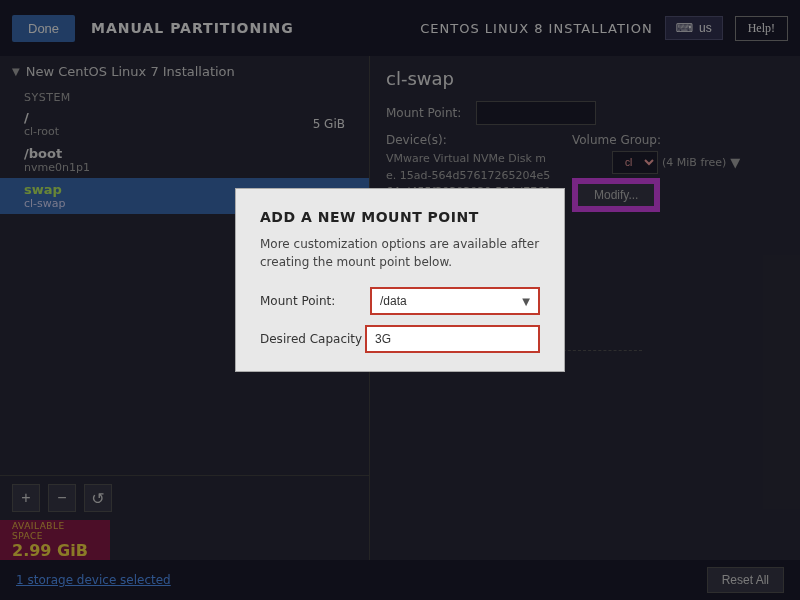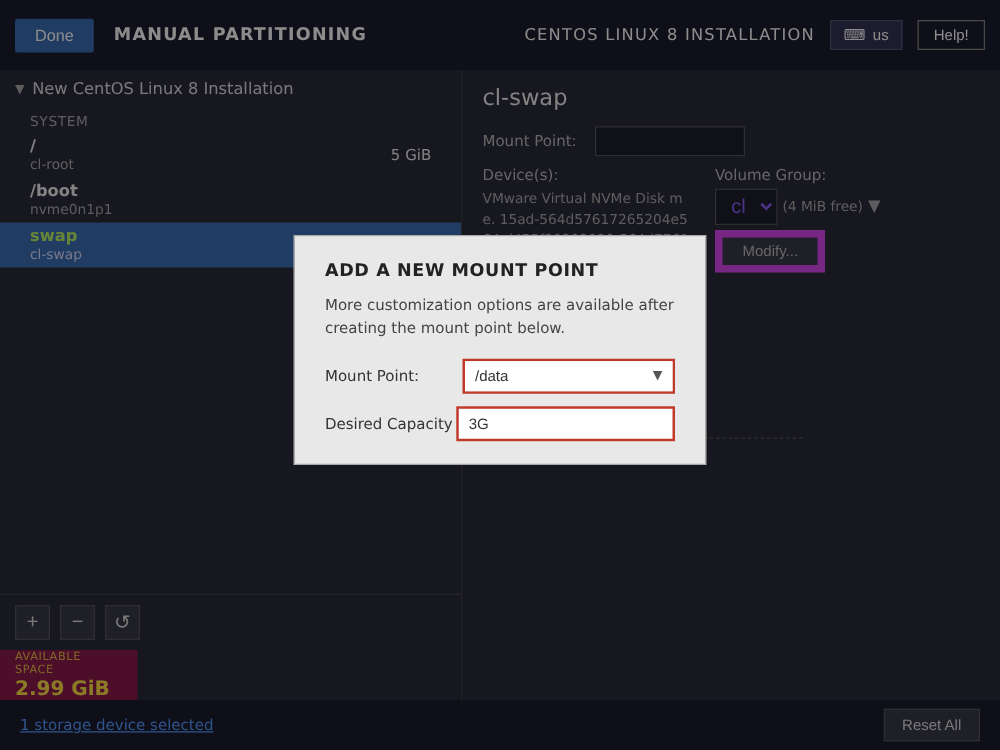--- a/index.html
+++ b/index.html
@@ -63,20 +63,21 @@
       align-items: center;
       gap: 6px;
     }
     .help-btn {
       background: transparent;
       color: white;
       border: 1px solid #888;
       padding: 4px 12px;
       font-size: 12px;
       cursor: pointer;
+      font-family: Liberation Serif, serif;
     }
 
     
     .main-content {
       display: flex;
       height: calc(600px - 56px - 40px);
       background: #2b2b3b;
     }
 
     
@@ -253,24 +254,25 @@
     }
     .vg-row {
       display: flex;
       align-items: center;
       gap: 4px;
       margin-bottom: 4px;
     }
     .vg-select {
       background: #1e1e2e;
       border: 1px solid #555;
-      color: #8b5cf6;
+      color: #fca5a5;
       padding: 4px 8px;
-      font-size: 16px;
+      font-size: 10px;
       flex: 1;
+      margin-left: 40px;
     }
 
     
     .status-bar {
       height: 40px;
       background: #1c1c2e;
       display: flex;
       align-items: center;
       justify-content: space-between;
       padding: 0 16px;
@@ -405,21 +407,21 @@
     </button>
     <button class="help-btn">Help!</button>
   </div>
 </div>
 
 <div class="main-content">
 
   <div class="left-panel">
     <div class="left-panel-header">
       <span class="triangle-icon">▼</span>
-      <span>New CentOS Linux 8 Installation</span>
+      <span>New CentOS Linux 7 Installation</span>
     </div>
     <div class="partition-list">
       <div class="section-label">SYSTEM</div>
       <div class="partition-item">
         <div class="left-col">
           <span class="partition-name">/</span>
           <span class="partition-sub">cl-root</span>
         </div>
         <span class="partition-size">5 GiB</span>
       </div>

